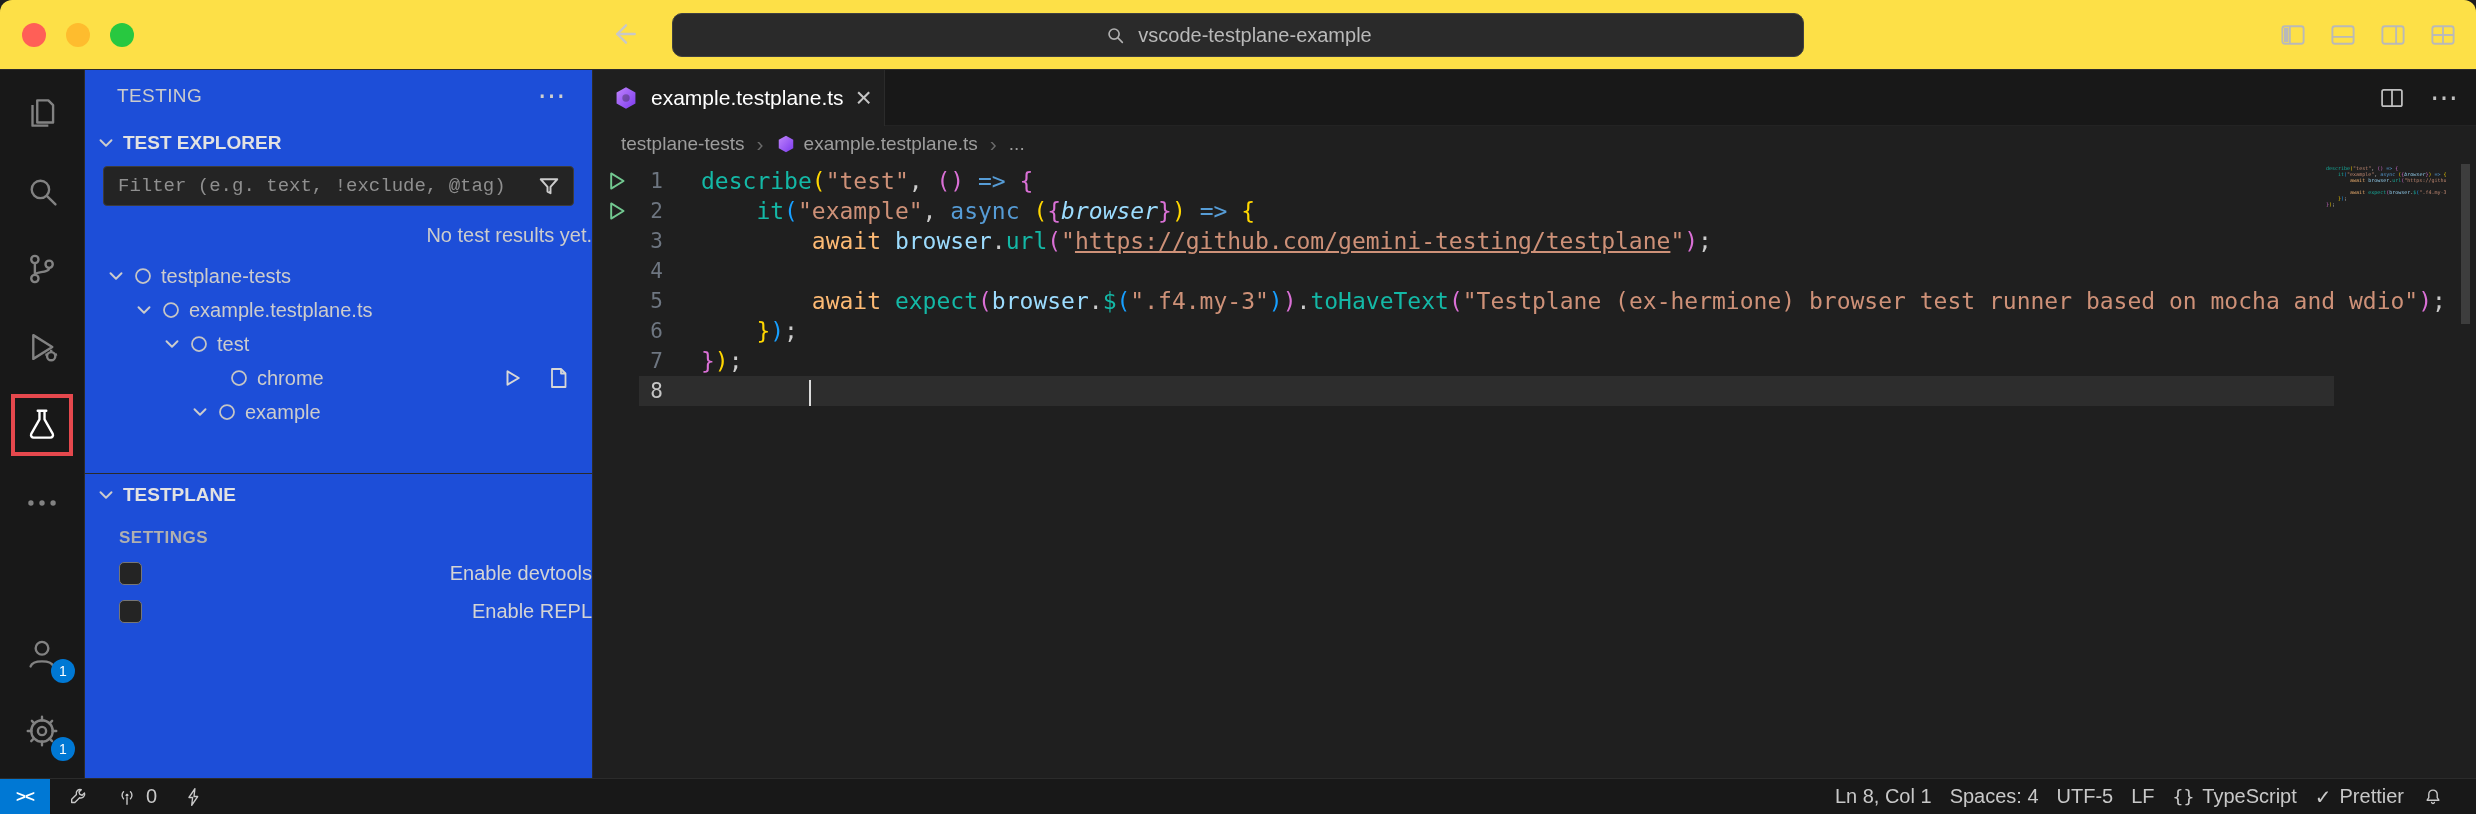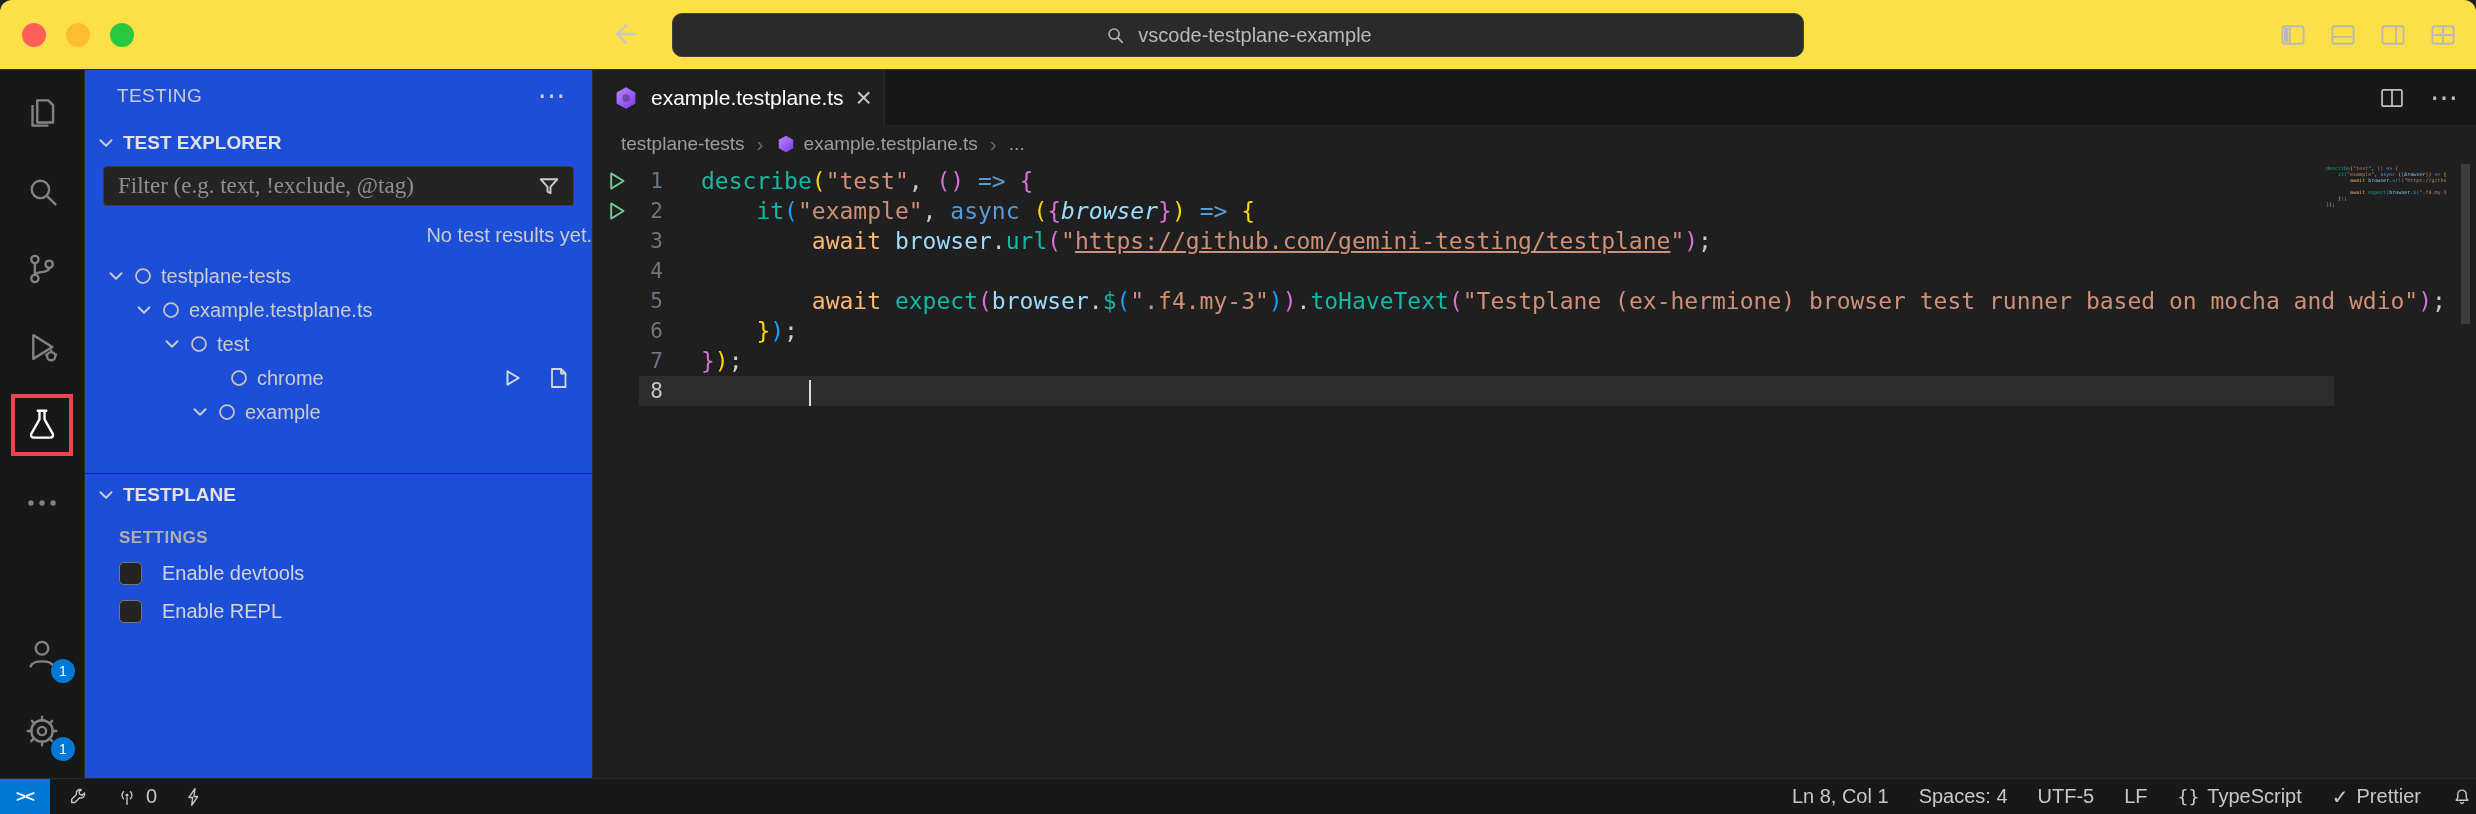--- a/index.html
+++ b/index.html
@@ -28,31 +28,31 @@
   .red-box { position:absolute; left:11px; top:8px; width:62px; height:62px; border:4px solid #e5484d; }
   .ab-bottom { margin-top:auto; display:flex; flex-direction:column; align-items:center; }
   .badge { position:absolute; right:9px; bottom:9px; min-width:24px; height:24px; padding:0 4px; border-radius:12px; background:#0078d4; color:#fff; font-size:14px; display:flex; align-items:center; justify-content:center; }
 
   
   .sidebar { flex:0 0 508px; background:#1d4ed8; border-right:1px solid #2b2b2b; display:flex; flex-direction:column; font-size:20px; overflow:hidden; }
   .sb-title-row { flex:0 0 52px; display:flex; align-items:center; padding:0 26px 0 32px; font-size:19px; letter-spacing:.4px; color:#cccccc; }
   .sb-more { margin-left:auto; color:#cfcfcf; font-size:28px; line-height:1; }
   .section-header { height:42px; display:flex; align-items:center; gap:6px; padding-left:10px; font-weight:700; font-size:19px; color:#e2e2e2; }
   .filter-box { margin:2px 18px 8px 18px; height:40px; background:#242424; border:1px solid #3c3c3c; border-radius:4px; display:flex; align-items:center; padding:0 12px 0 14px; }
-  .filter-box input { flex:1; background:transparent; border:none; outline:none; color:#cccccc; font-size:23px; font-family:Liberation Serif, serif; }
+  .filter-box input { flex:1; background:transparent; border:none; outline:none; color:#cccccc; font-size:19px; font-family:Liberation Mono, monospace; }
   .filter-box input::placeholder { color:#8f8f8f; }
   .empty-msg { padding:10px 0 12px 34px; color:#cccccc;text-align:right; }
   .tree-row { height:34px; display:flex; align-items:center; color:#cccccc; }
   .tree-row .twisty { display:flex; width:26px; justify-content:center; }
   .titem-icon { display:flex; margin:0 8px 0 4px; }
   .d0 { padding-left:18px; } .d1 { padding-left:46px; } .d2 { padding-left:74px; } .d3 { padding-left:102px; } .d4leaf { padding-left:140px; }
   .tree-actions { margin-left:auto; display:flex; gap:22px; padding-right:22px; align-items:center; }
   .section-sep { margin-top:44px; border-top:1px solid #2b2b2b; }
   .settings-label { padding:12px 0 6px 34px; font-size:17px; font-weight:700; letter-spacing:.5px; color:#b0b0b0; }
-  .check-row { height:38px; display:flex; align-items:center; gap:20px; padding-left:34px; color:#d4d4d4; }
+  .check-row { height:38px; display:flex; align-items:center; gap:20px; padding-left:34px; color:#d4d4d4;justify-content:space-between; }
   .checkbox { width:23px; height:23px; border:1px solid #767676; border-radius:5px; background:#242424; flex:0 0 23px; }
 
   
   .editor-col { flex:1; display:flex; flex-direction:column; min-width:0; background:#1f1f1f; }
   .tabbar { flex:0 0 56px; background:#181818; display:flex; position:relative; border-bottom:1px solid #232323; }
   .tab { width:292px; background:#1f1f1f; display:flex; align-items:center; gap:12px; padding:0 14px 0 20px; border-right:1px solid #2b2b2b; color:#ffffff; font-size:21px; margin-bottom:-1px; }
   .tab-close { margin-left:auto; color:#c5c5c5; font-size:28px; line-height:1; }
   .tab-actions { position:absolute; right:18px; top:0; height:100%; display:flex; align-items:center; gap:24px; color:#c0c0c0; }
   .tab-more { font-size:28px; line-height:1; }
   .breadcrumbs { flex:0 0 36px; display:flex; align-items:center; gap:12px; padding-left:28px; color:#9d9d9d; font-size:19px; }
@@ -76,21 +76,21 @@
   .tk-p { color:#cccccc; } .tk-b1 { color:#ffd700; } .tk-b2 { color:#da70d6; } .tk-b3 { color:#179fff; }
 
   .minimap { position:absolute; top:3px; right:30px; width:120px; font-size:5px; line-height:6px; overflow:hidden; opacity:.9; }
   .mini-line { height:6px; white-space:pre; overflow:hidden; }
   .scroll-slider { position:absolute; top:2px; right:6px; width:9px; height:160px; background:rgba(140,140,140,.28); }
 
   
   .statusbar { flex:0 0 36px; background:#181818; border-top:1px solid #2b2b2b; display:flex; align-items:center; font-size:20px; color:#c8c8c8; }
   .remote { width:50px; height:100%; background:#0078d4; color:#fff; display:flex; align-items:center; justify-content:center; font-size:17px; font-weight:700; letter-spacing:-1px; }
   .sb-left { display:flex; align-items:center; gap:26px; padding-left:18px; }
-  .sb-right { margin-left:auto; display:flex; align-items:center; gap:30px; padding-right:3px; }
+  .sb-right { margin-left:auto; display:flex; align-items:center; gap:18px; padding-right:32px; }
   .sb-item { display:flex; align-items:center; gap:8px; white-space:nowrap; }
   .braces { font-family:"DejaVu Sans Mono",monospace; font-size:18px; }
   svg { display:block; }
 </style>
 </head>
 <body>
 
 <div class="window">
 
   <div class="titlebar">

